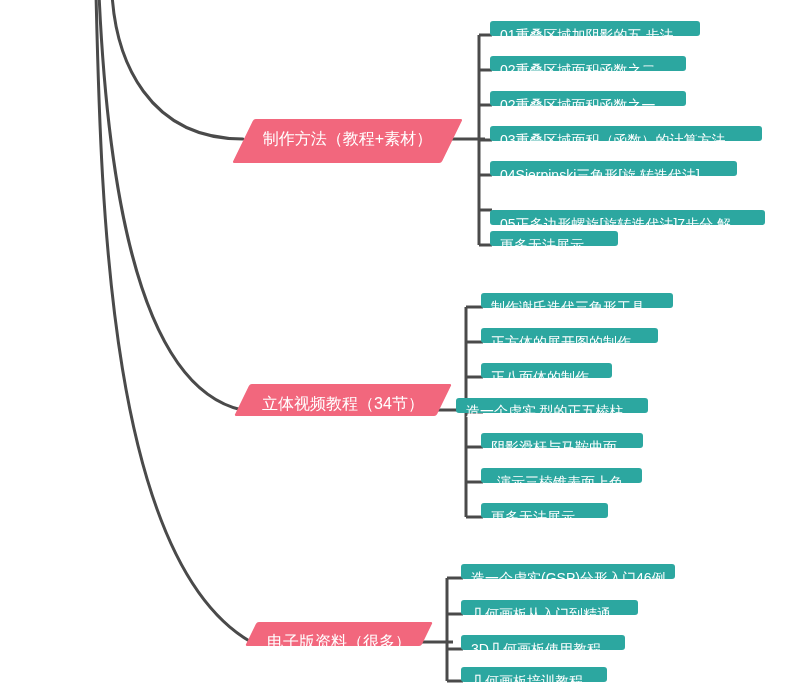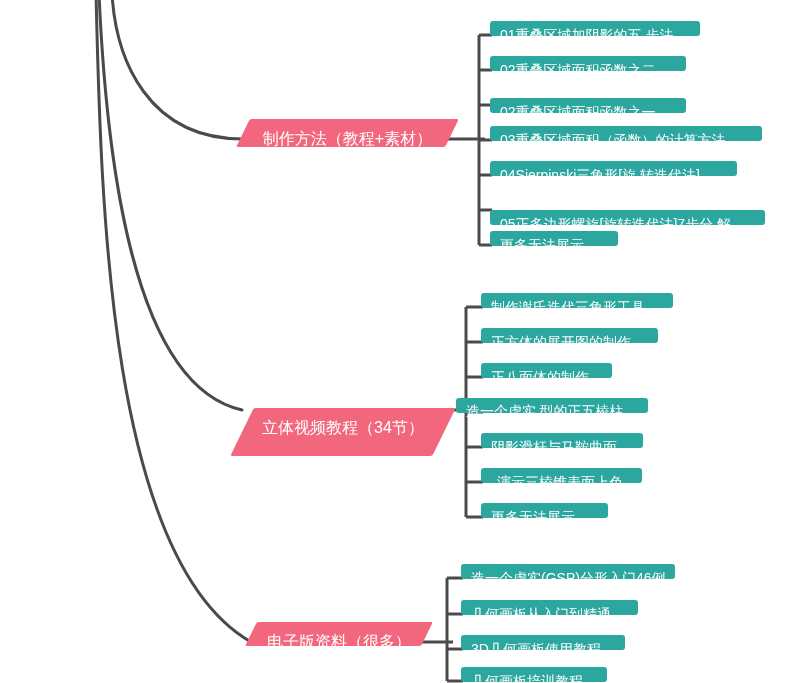--- a/index.html
+++ b/index.html
@@ -59,32 +59,32 @@
         <line x1="434" y1="410" x2="472" y2="410" stroke="#4A4A4A" stroke-width="3"></line>
         <line x1="447" y1="578" x2="463" y2="578" stroke="#4A4A4A" stroke-width="3"></line>
         <line x1="447" y1="614" x2="463" y2="614" stroke="#4A4A4A" stroke-width="3"></line>
         <line x1="447" y1="649" x2="463" y2="649" stroke="#4A4A4A" stroke-width="3"></line>
         <line x1="447" y1="681" x2="463" y2="681" stroke="#4A4A4A" stroke-width="3"></line>
         <line x1="447" y1="578" x2="447" y2="681" stroke="#4A4A4A" stroke-width="3"></line>
         <line x1="417" y1="642" x2="453" y2="642" stroke="#4A4A4A" stroke-width="3"></line>
       </g>
   </svg>
   <div id="nodes">
-      <div class="branch" style="left: 243px; top: 119px; min-width: 209px; height: 28px;">
+      <div class="branch" style="left: 243px; top: 119px; min-width: 209px; height: 44px;">
         <span class="branch-bg"></span>
         <span class="branch-label">制作方法（教程+素材）</span>
       </div>
       <div class="child" style="left: 490px; top: 21px; min-width: 210px;">01重叠区域加阴影的五 步法</div>
       <div class="child" style="left: 490px; top: 56px; min-width: 196px;">02重叠区域面积函数之二</div>
-      <div class="child" style="left: 490px; top: 98px; min-width: 196px;">02重叠区域面积函数之一</div>
+      <div class="child" style="left: 490px; top: 91px; min-width: 196px;">02重叠区域面积函数之一</div>
       <div class="child" style="left: 490px; top: 126px; min-width: 272px;">03重叠区域面积（函数）的计算方法</div>
       <div class="child" style="left: 490px; top: 161px; min-width: 247px;">04Sierpinski三角形[旋 转迭代法]</div>
       <div class="child" style="left: 490px; top: 196px; min-width: 275px; margin-top: 14px;">05正多边形螺旋[旋转迭代法]7步分 解</div>
       <div class="child" style="left: 490px; top: 231px; min-width: 128px;">更多无法展示...</div>
-      <div class="branch" style="left: 242px; top: 408px; min-width: 202px; height: 48px;">
+      <div class="branch" style="left: 242px; top: 384px; min-width: 202px; height: 32px;">
         <span class="branch-bg"></span>
         <span class="branch-label">立体视频教程（34节）</span>
       </div>
       <div class="child" style="left: 481px; top: 293px; min-width: 192px;">制作谢氏迭代三角形工具</div>
       <div class="child" style="left: 481px; top: 328px; min-width: 177px;">正方体的展开图的制作</div>
       <div class="child" style="left: 481px; top: 363px; min-width: 131px;">正八面体的制作</div>
       <div class="child" style="left: 456px; top: 398px; min-width: 192px; font-family: Liberation Serif, serif;">造一个虚实 型的正五棱柱</div>
       <div class="child" style="left: 481px; top: 433px; min-width: 162px;">阴影滑杆与马鞍曲面</div>
       <div class="child" style="left: 481px; top: 468px; min-width: 161px; padding-left: 16px;">演示三棱锥表面上色</div>
       <div class="child" style="left: 481px; top: 503px; min-width: 127px;">更多无法展示...</div>

